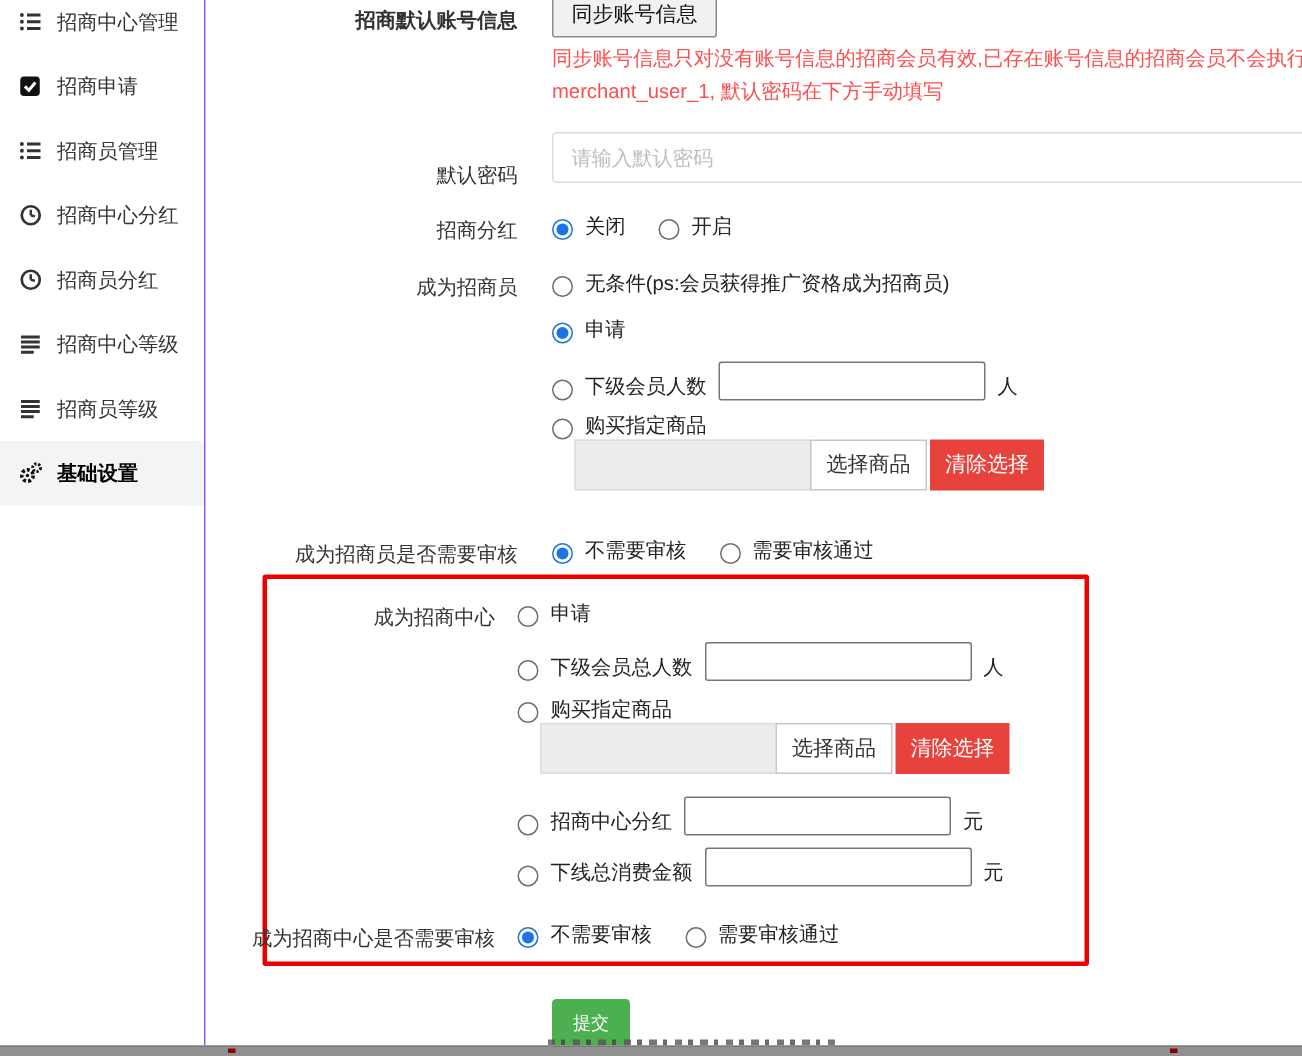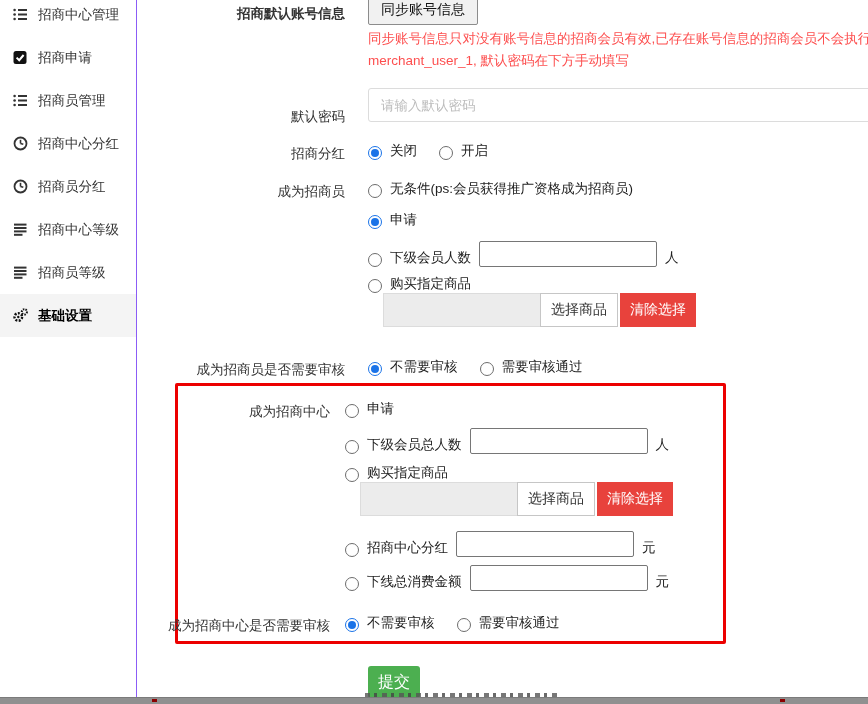--- a/index.html
+++ b/index.html
@@ -35,21 +35,21 @@
   .num-input{width:178px;height:26px;box-sizing:border-box;border:1px solid #767676;border-radius:2px;
              padding:0 6px;font-size:13px;font-family:inherit;outline:none;}
   .sel-group{position:absolute;display:flex;align-items:stretch;height:34px;}
   .sel-display{width:158px;background:#ececec;border:1px solid #dcdcdc;box-sizing:border-box;}
   .sel-btn{width:78px;background:#fff;border:1px solid #c6c6c6;box-sizing:border-box;margin-left:-1px;
            font-size:14px;color:#333;cursor:pointer;font-family:inherit;}
   .clear-btn{width:76px;background:#e8423c;border:none;margin-left:2px;color:#fff;font-size:14px;
              cursor:pointer;font-family:inherit;}
   .redbox{position:absolute;left:38px;top:383px;width:551px;height:261px;border:3px solid #ec0000;border-radius:2px;box-sizing:border-box;}
   .submit-btn{position:absolute;left:231px;top:666px;width:52px;height:32px;background:#4caf50;color:#fff;
-              border:none;border-radius:3px;font-size:16px;cursor:pointer;font-family:inherit;}
+              border:none;border-radius:3px;font-size:12px;cursor:pointer;font-family:inherit;}
   
   .hscrollbar{position:absolute;left:0;right:0;bottom:0;height:7px;background:#909090;border-top:1px solid #7b7b7b;box-sizing:border-box;}
   .tick{position:absolute;bottom:2px;width:5px;height:3px;background:#8b0000;}
   .clip-strip{position:absolute;left:228px;bottom:0px;width:195px;height:4px;overflow:hidden;
       background:repeating-linear-gradient(90deg,#555 0 5px,transparent 5px 9px,#444 9px 12px,transparent 12px 17px);opacity:.8;}
   .suffix{color:#222;}
 </style>
 </head>
 <body>
 

